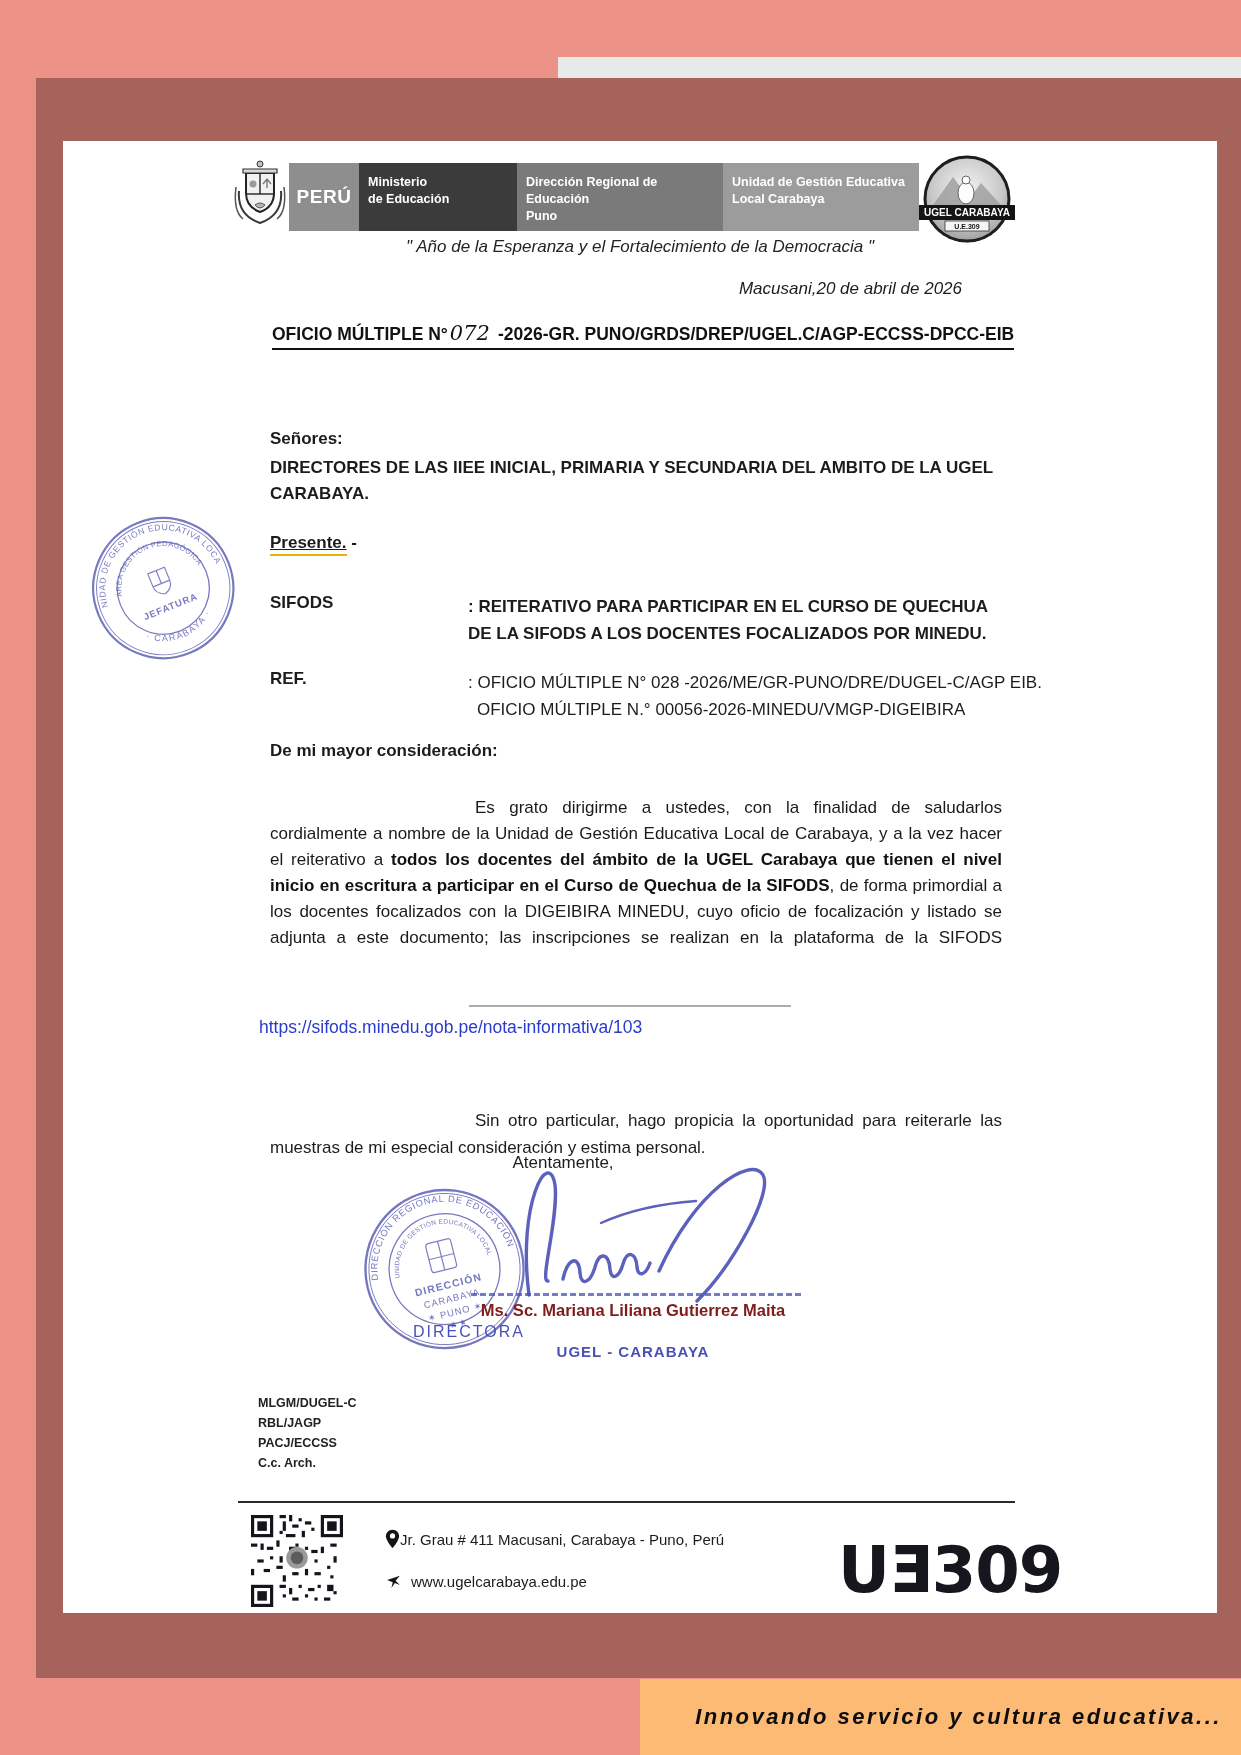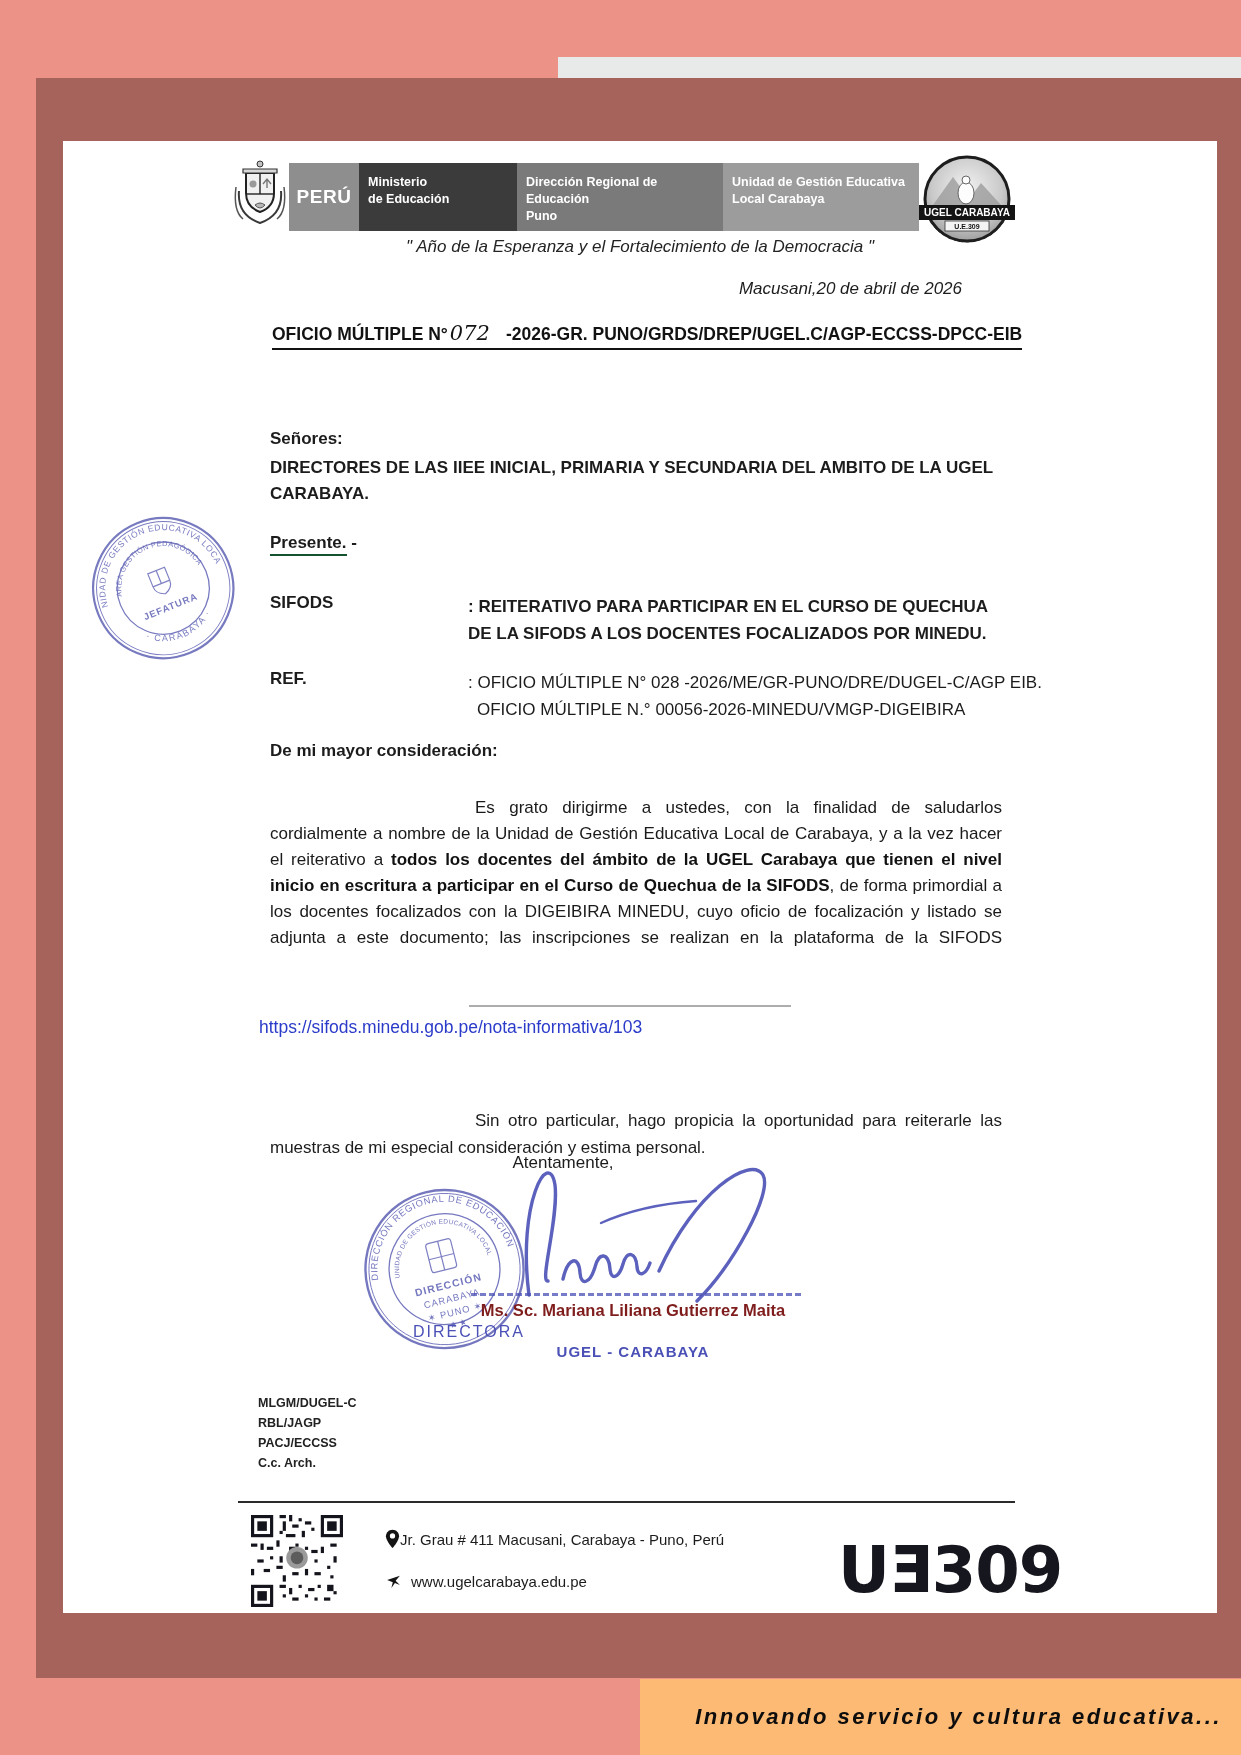--- a/index.html
+++ b/index.html
@@ -18,26 +18,26 @@
   .hdr-minedu { width:158px; background:#3B3B3B; }
   .hdr-dre { width:206px; background:#7A7A7A; }
   .hdr-ugel { width:196px; background:#9C9C9C; }
   .coat { position:absolute; left:168px; top:16px; }
   .ugel-logo { position:absolute; left:856px; top:12px; }
 
   .motto { position:absolute; left:0; top:96px; width:100%; text-align:center; font-style:italic; font-size:17px; color:#242424; }
   .dateline { position:absolute; left:0; top:138px; width:899px; text-align:right; font-style:italic; font-size:17px; color:#1d1d1d; }
 
   .oficio { position:absolute; left:209px; top:180px; font-size:17.5px; font-weight:bold; color:#121212; border-bottom:2px solid #121212; padding-bottom:3px; white-space:nowrap; }
-  .handnum { font-family:"DejaVu Serif", serif; font-style:italic; font-weight:normal; font-size:21px; margin:0 16px 0 2px; }
+  .handnum { font-family:"DejaVu Serif", serif; font-style:italic; font-weight:normal; font-size:21px; margin:0 8px 0 2px; }
 
   .senores   { position:absolute; left:207px; top:288px; font-weight:bold; font-size:17px; }
   .dirs      { position:absolute; left:207px; top:314px; width:790px; font-weight:bold; font-size:17px; line-height:26px; }
   .presente  { position:absolute; left:207px; top:392px; font-weight:bold; font-size:17px; }
-  .presente .ul { border-bottom:2px solid #14532d; padding-bottom:2px; }
+  .presente .ul { border-bottom:2px solid #eab308; padding-bottom:2px;text-decoration:underline; }
 
   .stamp-left { position:absolute; left:26px; top:372px; transform:rotate(-22deg); opacity:.9; }
 
   .asunto-label { position:absolute; left:207px; top:452px; font-weight:bold; font-size:17px; }
   .asunto-text  { position:absolute; left:405px; top:452px; width:545px; font-weight:bold; font-size:17px; line-height:27px; }
   .ref-label    { position:absolute; left:207px; top:528px; font-weight:bold; font-size:17px; }
   .ref-text     { position:absolute; left:405px; top:528px; width:575px; font-size:17px; line-height:27px; }
   .ref-text .l2 { padding-left:9px; }
 
   .greeting { position:absolute; left:207px; top:600px; font-weight:bold; font-size:17px; }

